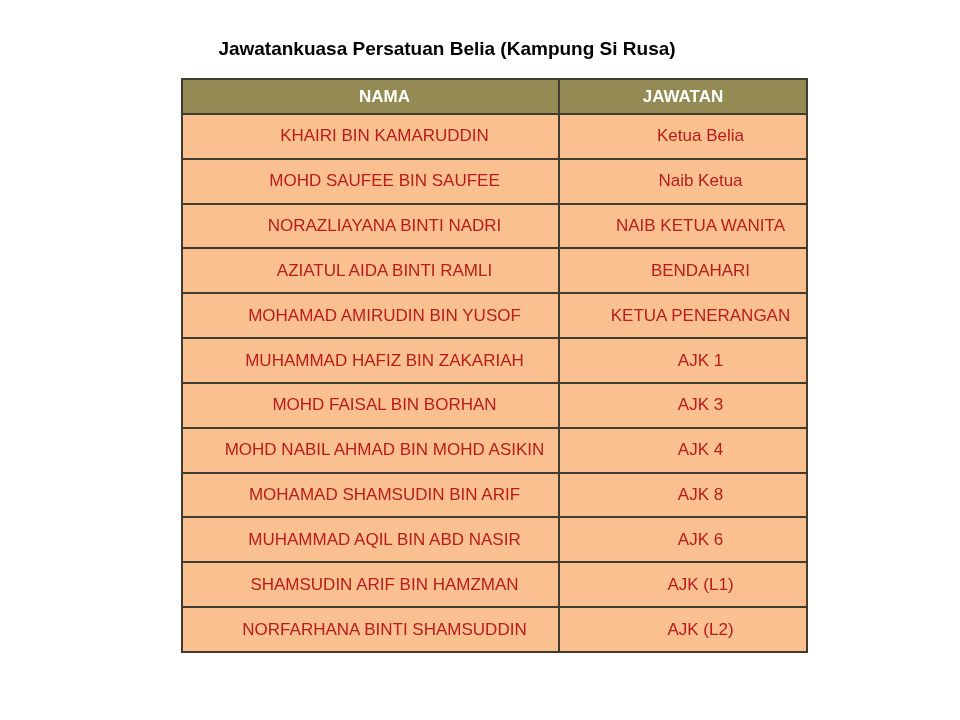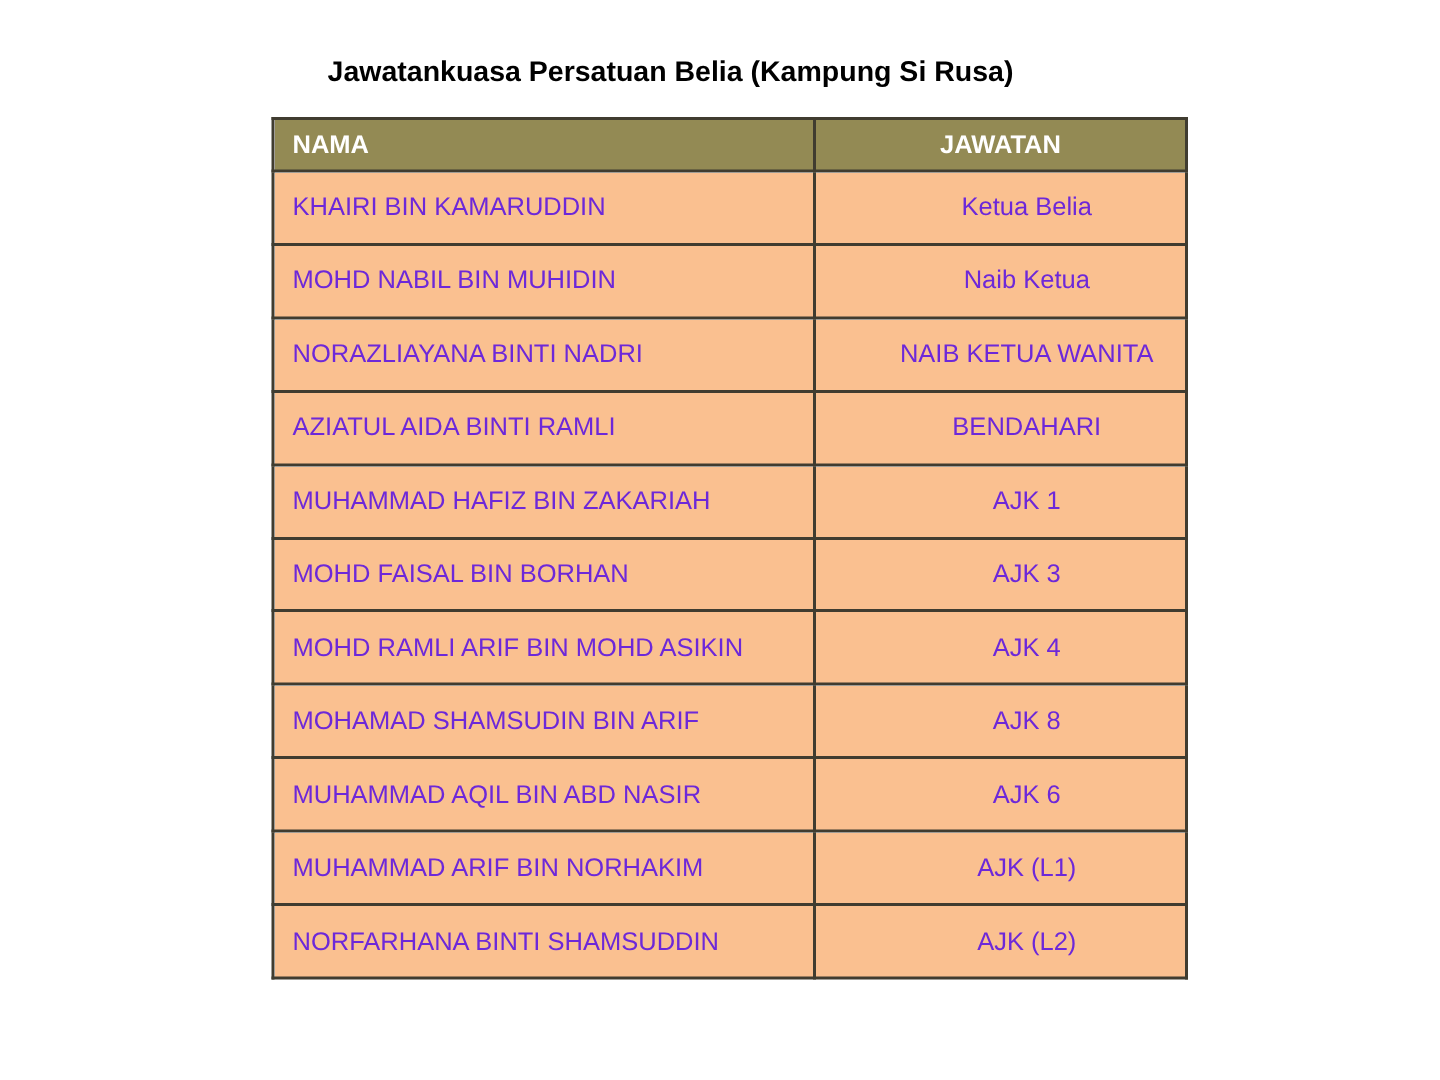--- a/index.html
+++ b/index.html
@@ -32,36 +32,36 @@
     top: 78px;
     width: 593px;
     height: 575px;
     border-collapse: collapse;
     table-layout: fixed;
   }
   table.committee th,
   table.committee td {
     border: 2px solid #403c30;
     font-size: 17px;
-    color: #6d28d9;
+    color: #b91c1c;
     padding: 0;
     overflow: hidden;
     white-space: nowrap;
   }
   table.committee th {
     background: #938A54;
     color: #ffffff;
     font-weight: bold;
     height: 33px;
   }
   table.committee th.col-nama,
   table.committee td.col-nama {
     width: 347px;
-    text-align: left;
-    padding-left: 12px;
+    text-align: center;
+    padding-left: 28px;
   }
   table.committee th.col-jawatan,
   table.committee td.col-jawatan {
     width: 246px;
     text-align: center;
   }
   table.committee td {
     background: #FAC090;
     padding-left: 35px;
   }
@@ -79,53 +79,57 @@
         <th class="col-nama">NAMA</th>
         <th class="col-jawatan">JAWATAN</th>
       </tr>
     </thead>
     <tbody id="table-body">
         <tr>
           <td class="col-nama">KHAIRI BIN KAMARUDDIN</td>
           <td class="col-jawatan">Ketua Belia</td>
         </tr>
         <tr>
-          <td class="col-nama">MOHD NABIL BIN MUHIDIN</td>
+          <td class="col-nama">MOHD SAUFEE BIN SAUFEE</td>
           <td class="col-jawatan">Naib Ketua</td>
         </tr>
         <tr>
           <td class="col-nama">NORAZLIAYANA BINTI NADRI</td>
           <td class="col-jawatan">NAIB KETUA WANITA</td>
         </tr>
         <tr>
           <td class="col-nama">AZIATUL AIDA BINTI RAMLI</td>
           <td class="col-jawatan">BENDAHARI</td>
         </tr>
         <tr>
+          <td class="col-nama">MOHAMAD AMIRUDIN BIN YUSOF</td>
+          <td class="col-jawatan">KETUA PENERANGAN</td>
+        </tr>
+        <tr>
           <td class="col-nama">MUHAMMAD HAFIZ BIN ZAKARIAH</td>
           <td class="col-jawatan">AJK 1</td>
         </tr>
         <tr>
           <td class="col-nama">MOHD FAISAL BIN BORHAN</td>
           <td class="col-jawatan">AJK 3</td>
         </tr>
         <tr>
-          <td class="col-nama">MOHD RAMLI ARIF BIN MOHD ASIKIN</td>
+          <td class="col-nama">MOHD NABIL AHMAD BIN MOHD ASIKIN</td>
           <td class="col-jawatan">AJK 4</td>
         </tr>
         <tr>
           <td class="col-nama">MOHAMAD SHAMSUDIN BIN ARIF</td>
           <td class="col-jawatan">AJK 8</td>
         </tr>
         <tr>
           <td class="col-nama">MUHAMMAD AQIL BIN ABD NASIR</td>
           <td class="col-jawatan">AJK 6</td>
         </tr>
         <tr>
-          <td class="col-nama">MUHAMMAD ARIF BIN NORHAKIM</td>
+          <td class="col-nama">SHAMSUDIN ARIF BIN HAMZMAN</td>
           <td class="col-jawatan">AJK (L1)</td>
         </tr>
         <tr>
           <td class="col-nama">NORFARHANA BINTI SHAMSUDDIN</td>
           <td class="col-jawatan">AJK (L2)</td>
         </tr>
       </tbody>
   </table>
 
 </div>

